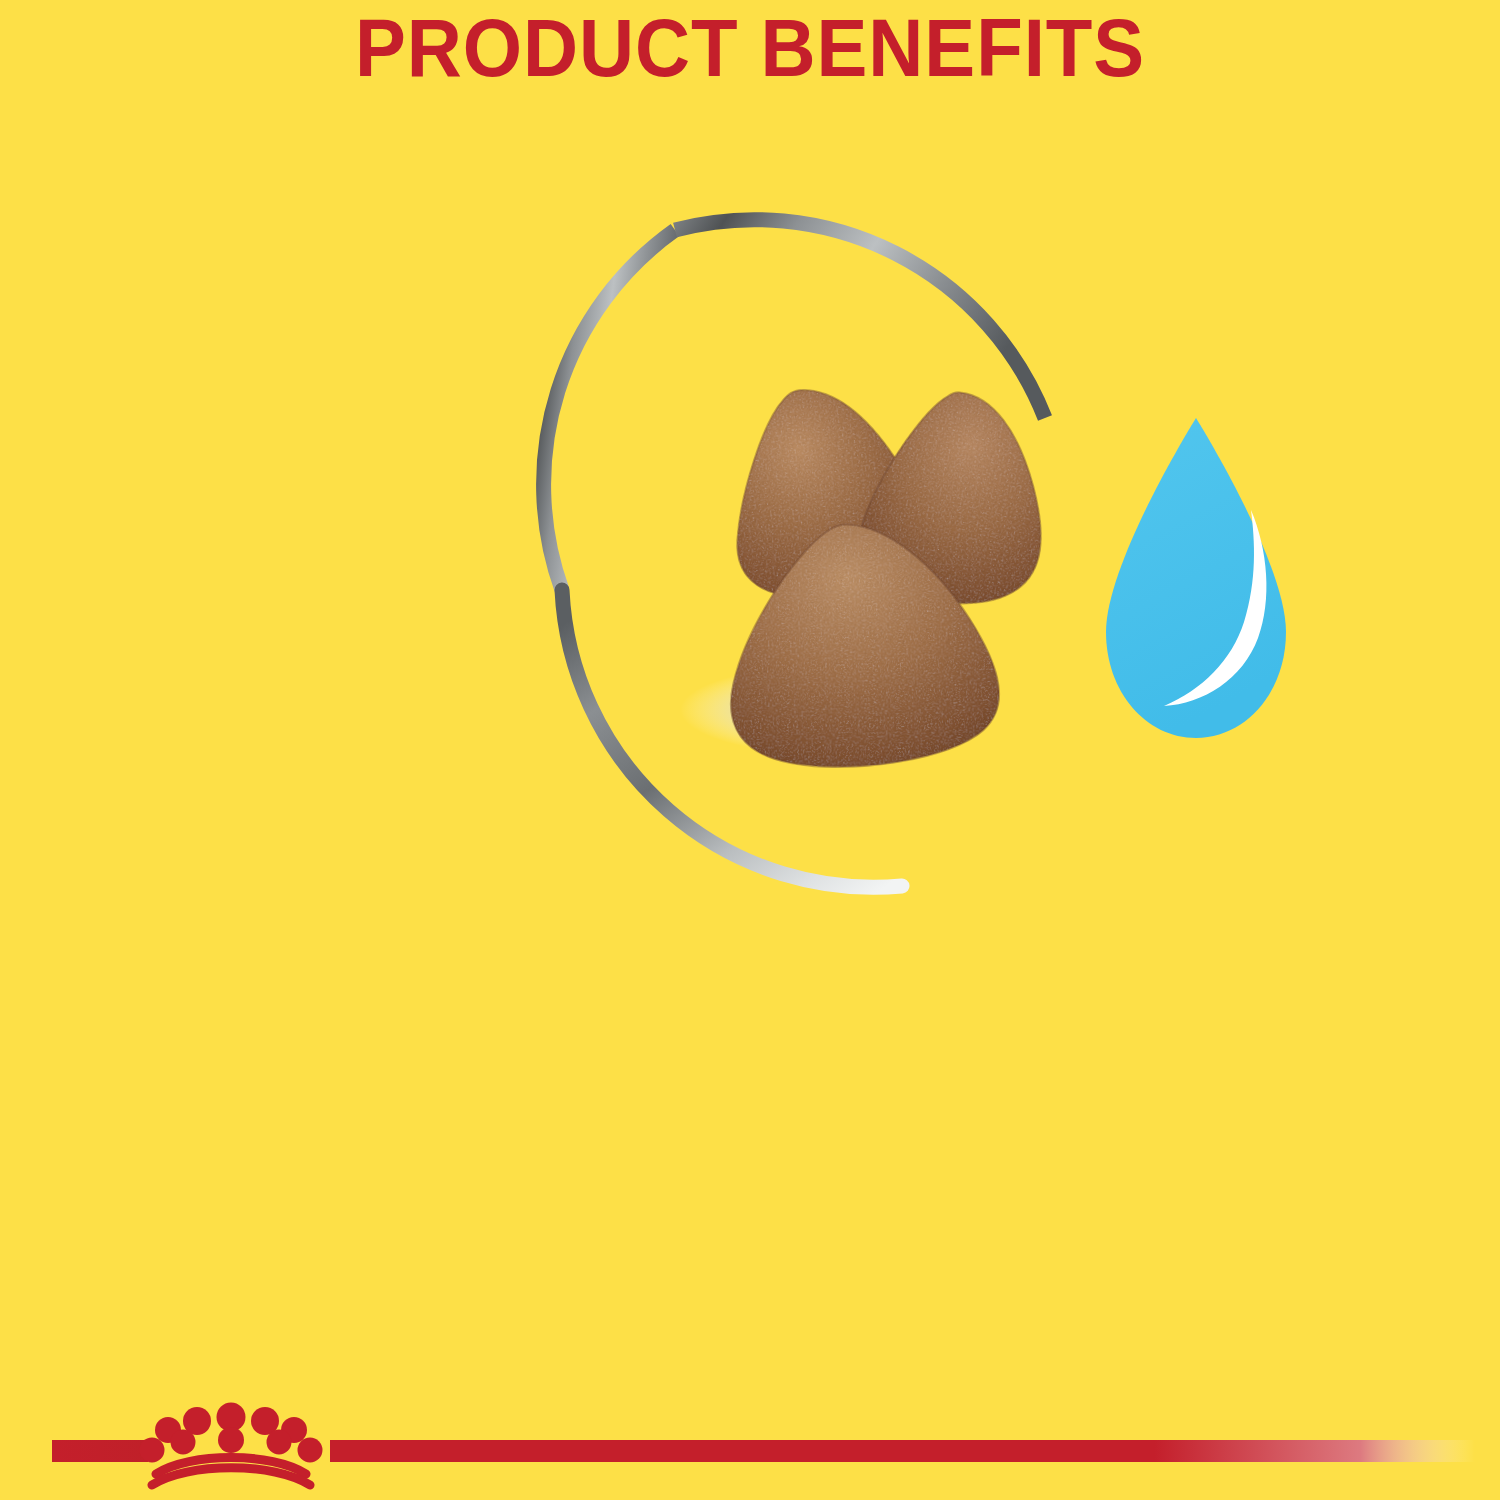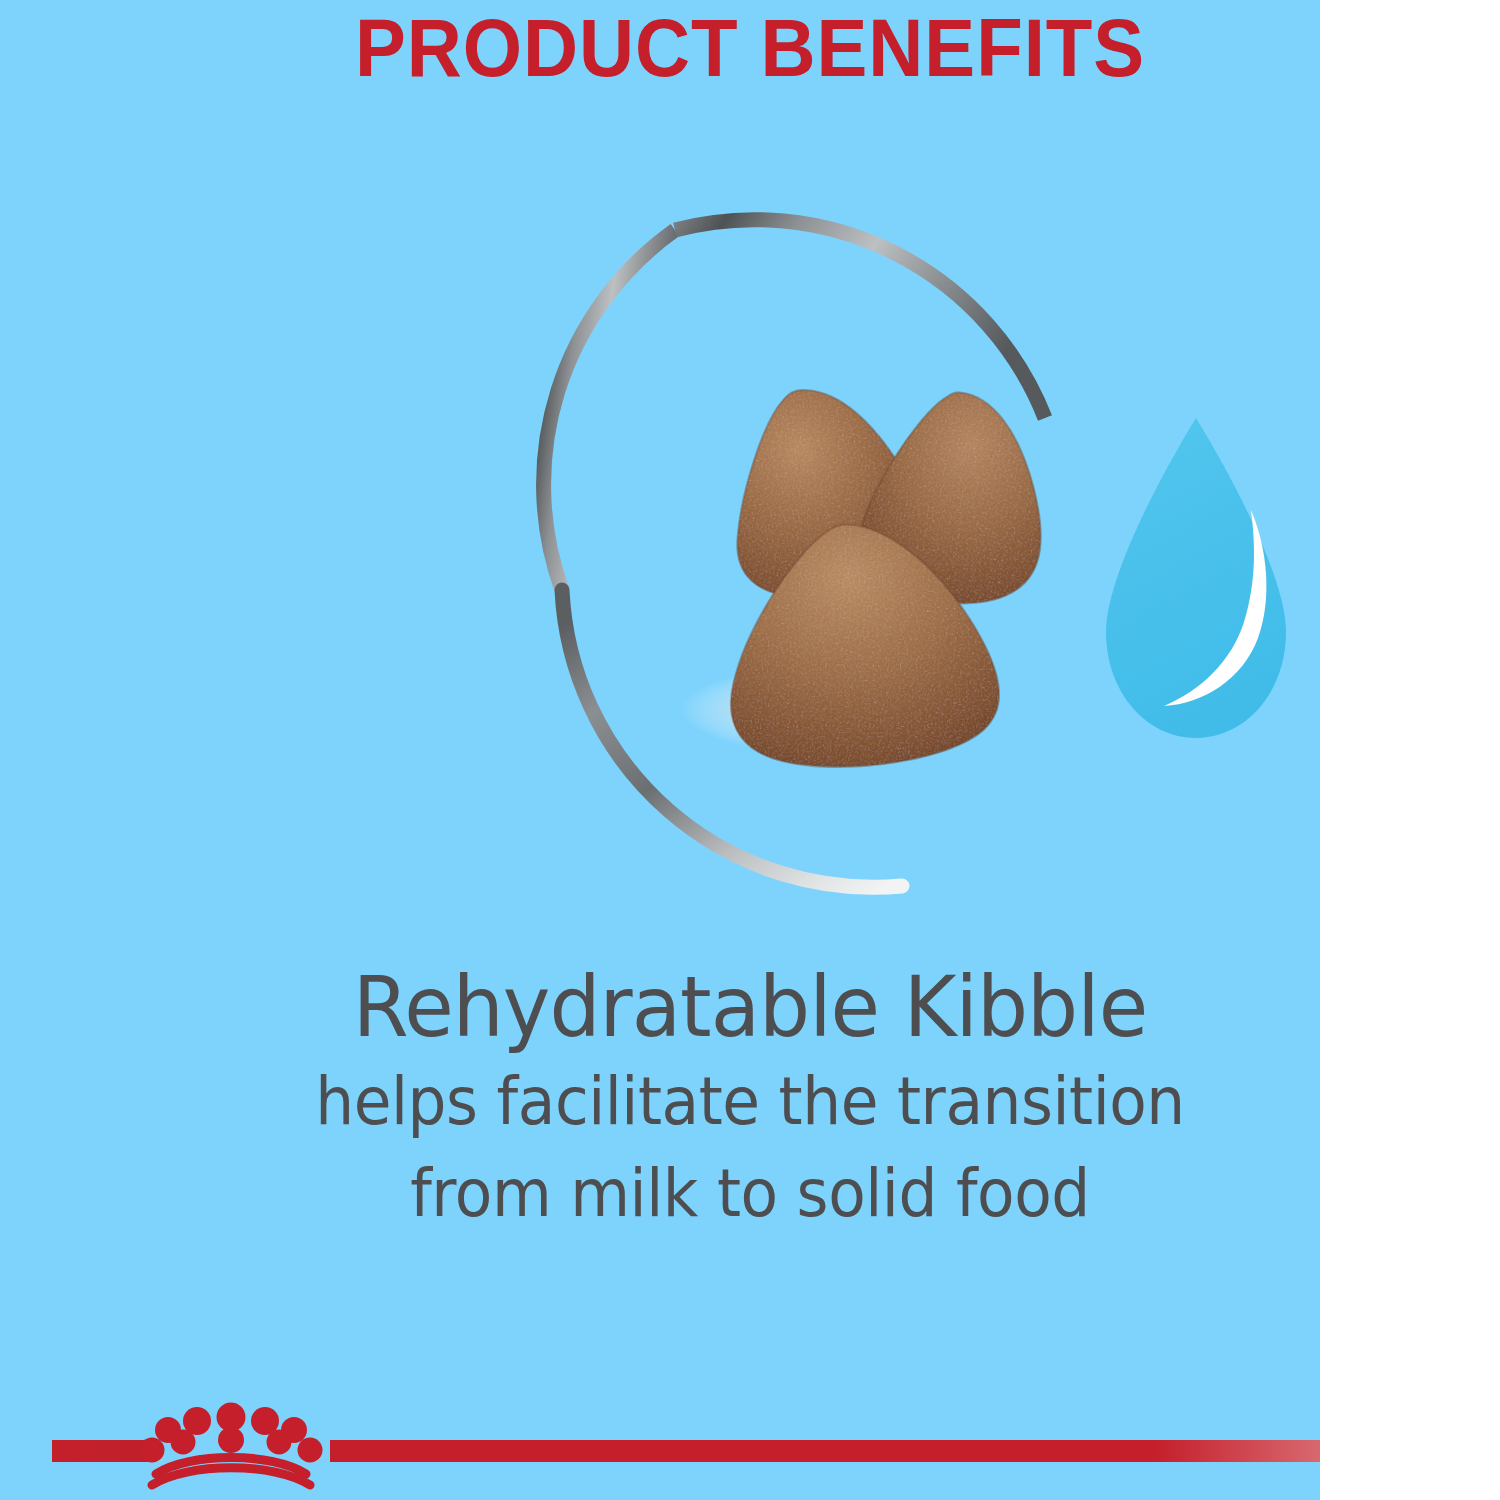--- a/index.html
+++ b/index.html
@@ -6,23 +6,23 @@
   html, body {
     margin: 0;
     padding: 0;
     background: #ffffff;
   }
   body {
     font-family: "Liberation Sans", sans-serif;
   }
   .page {
     position: relative;
-    width: 1320px;
+    width: 1500px;
     height: 1500px;
-    background: #7dd3fc;
+    background: #fde047;
     overflow: hidden;
   }
 
   
   .header-title {
     position: absolute;
     top: 0px;
     left: 0;
     width: 1500px;
     height: 96px;
@@ -222,25 +222,20 @@
 
         <path d="M 1251 340
                  C 1268 380 1272 430 1258 468
                  C 1243 509 1203 534 1164 536
                  C 1202 520 1232 490 1244 452
                  C 1257 410 1255 372 1251 340 Z" fill="#ffffff"></path>
       </g>
     </svg>
   </div>
 
-  <div class="caption">
-    <div class="caption-title">Rehydratable Kibble</div>
-    <div class="caption-line">helps facilitate the transition</div>
-    <div class="caption-line">from milk to solid food</div>
-  </div>
 
   <div class="footer">
     <svg class="footer-svg" viewBox="0 0 1500 110" xmlns="http://www.w3.org/2000/svg">
       <defs>
         <linearGradient id="ruleFadeRight" x1="0" y1="0" x2="1" y2="0">
           <stop offset="0.00" stop-color="#C41F2B"></stop>
           <stop offset="0.72" stop-color="#C41F2B"></stop>
           <stop offset="0.90" stop-color="#DD7A80"></stop>
           <stop offset="1.00" stop-color="#ffffff" stop-opacity="0"></stop>
         </linearGradient>

